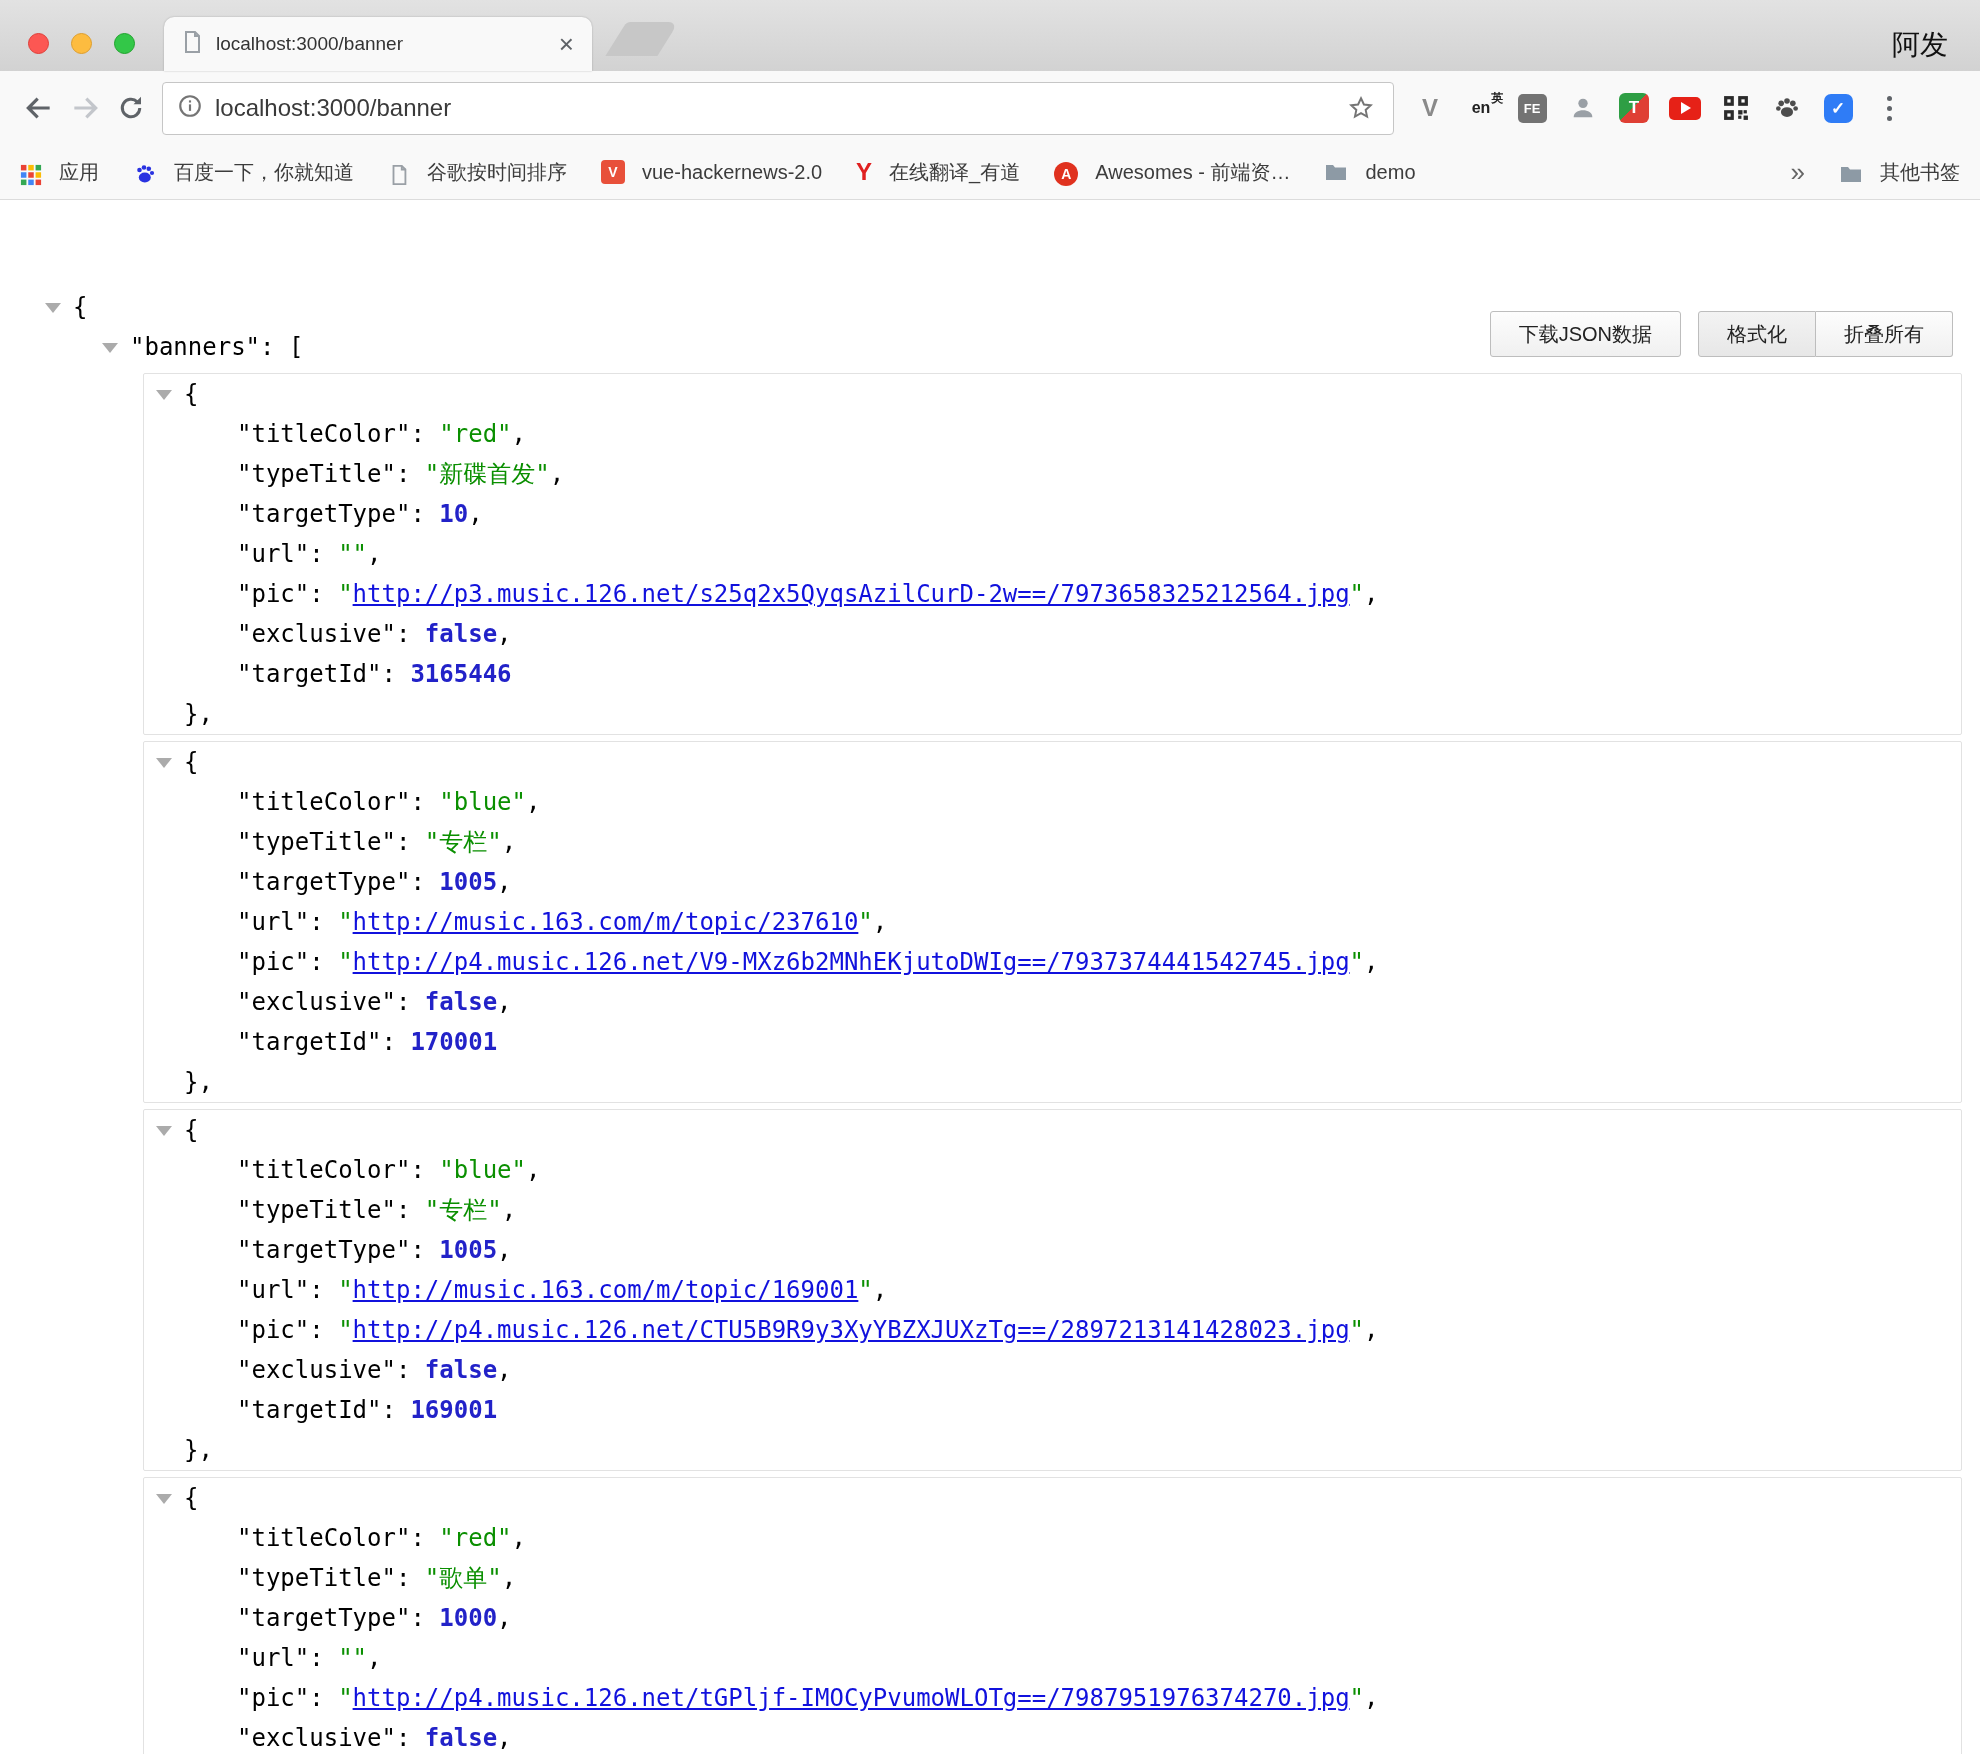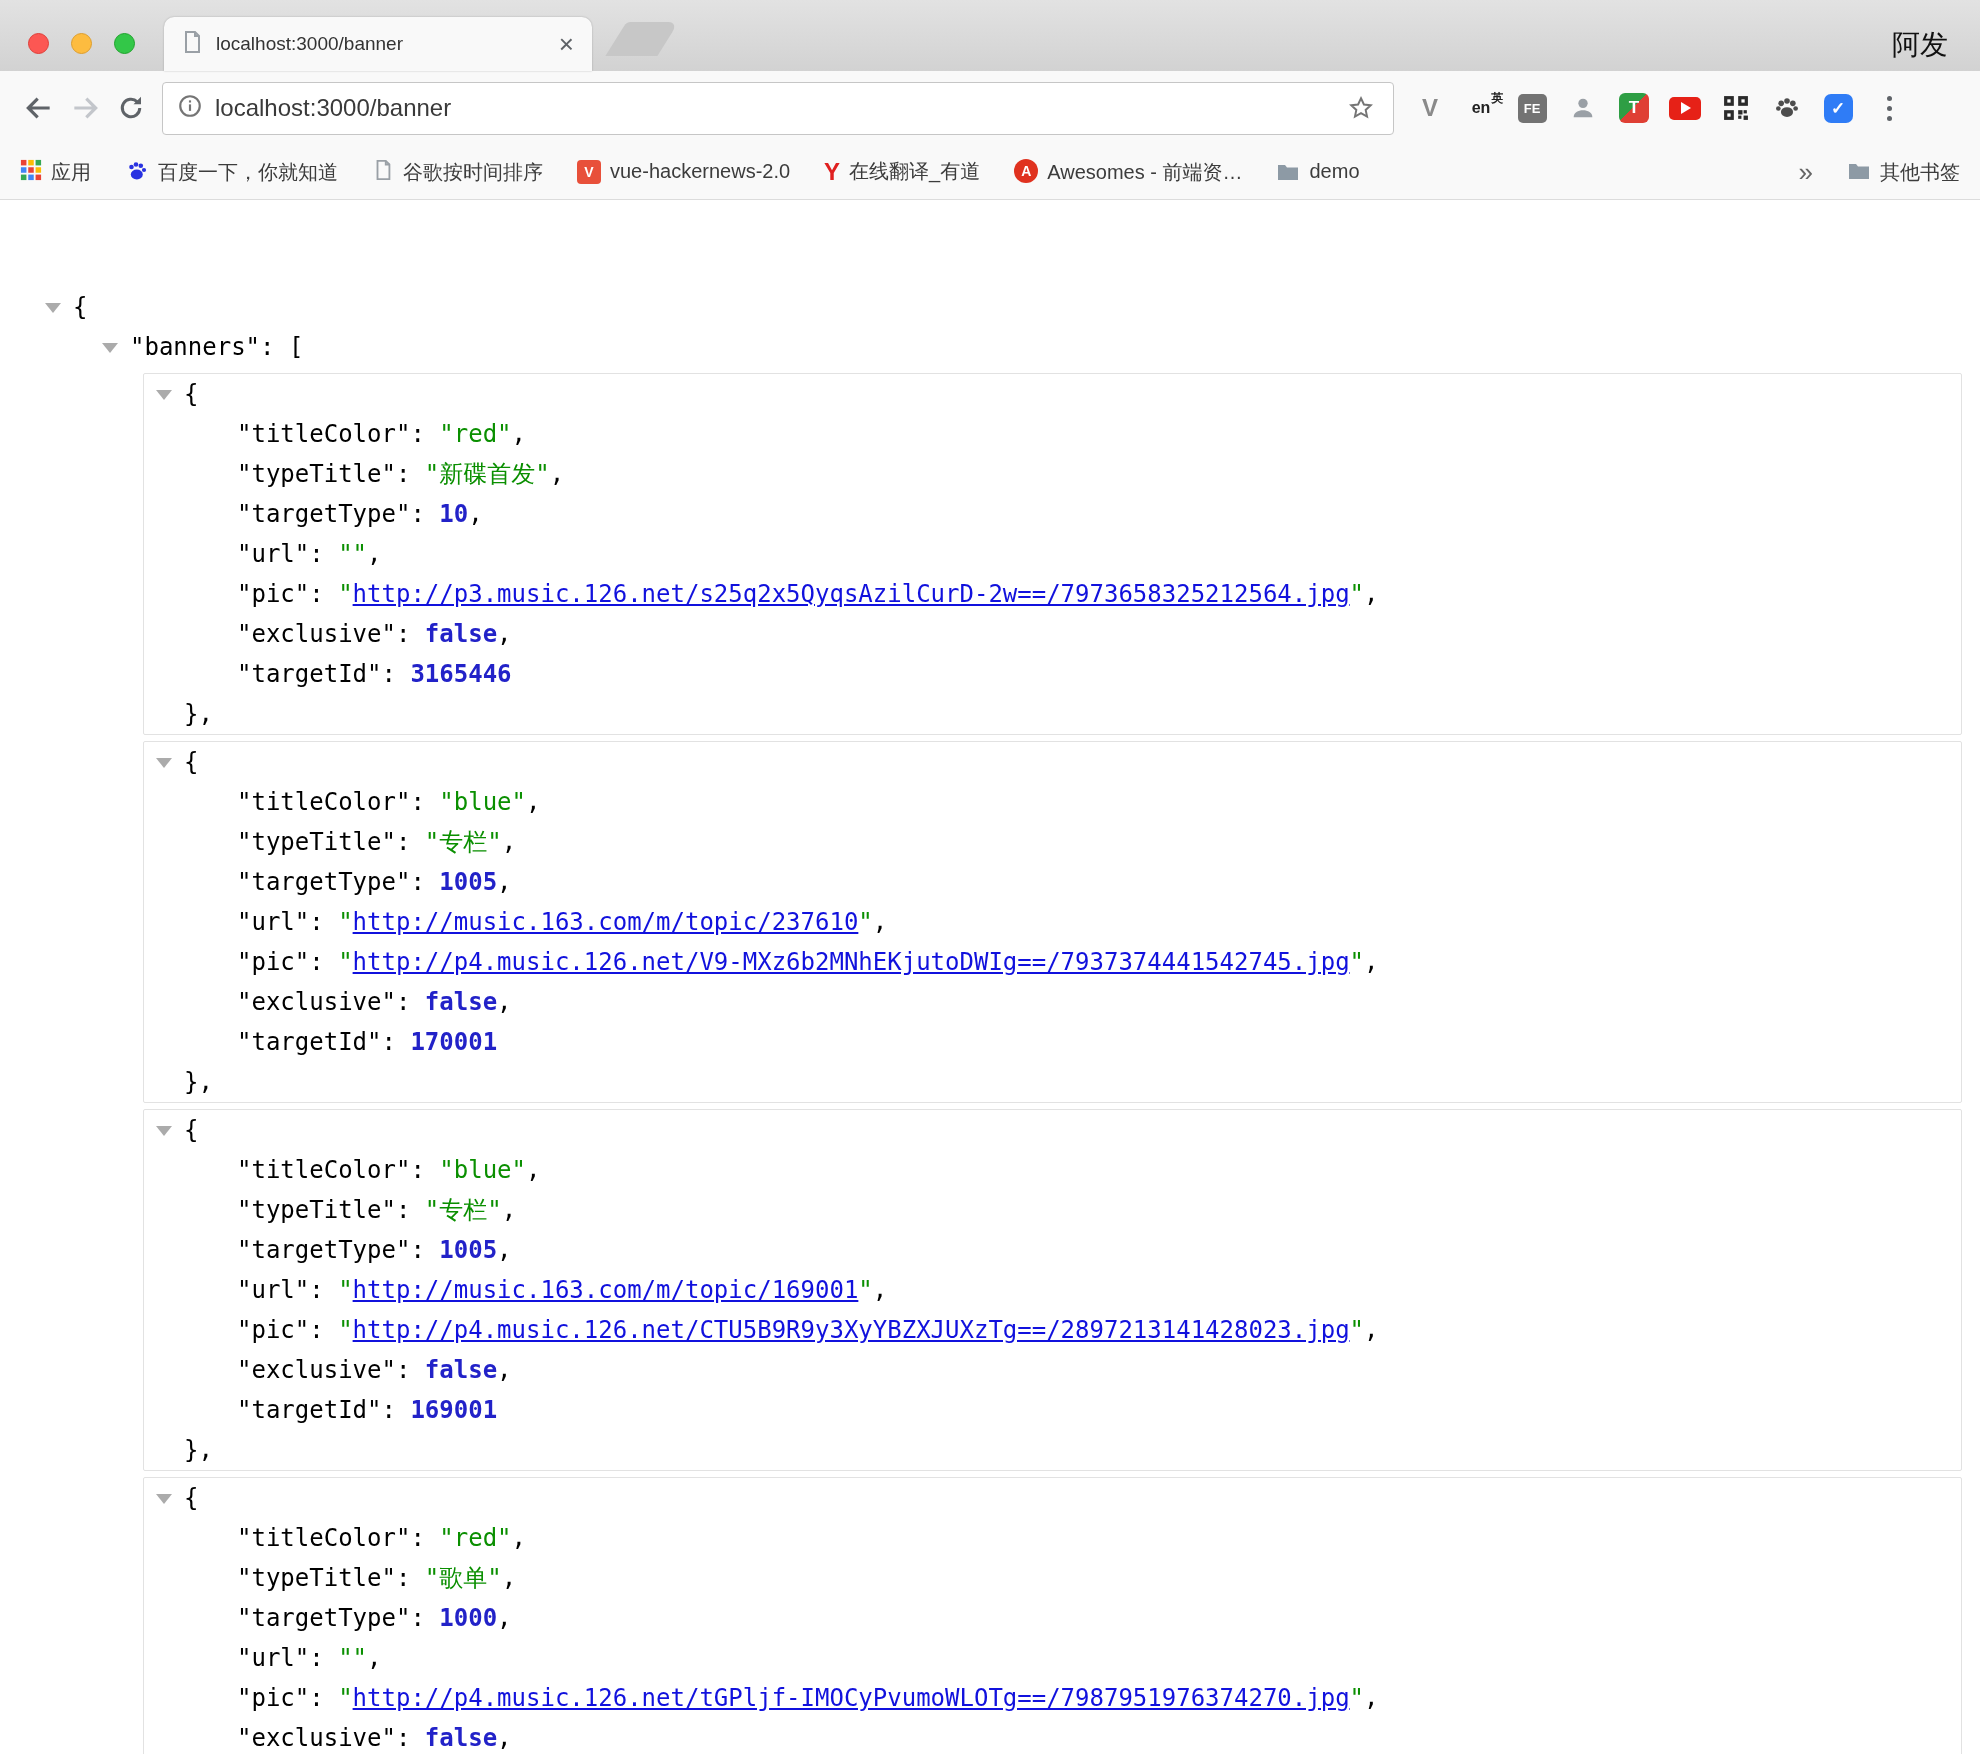--- a/index.html
+++ b/index.html
@@ -40,21 +40,21 @@
   .chip.tshield{width:30px;height:30px;border-radius:6px;font-size:17px;
      background:linear-gradient(135deg,#2e9e44 0 48%,#df3f34 48% 100%);}
   .chip.bluecheck{width:29px;height:29px;border-radius:7px;background:#2f7cf6;font-size:17px;}
   .yt{width:32px;height:23px;background:#e62117;border-radius:5px;display:grid;place-items:center;}
   .yt::after{content:"";width:0;height:0;border-left:10px solid #fff;border-top:6px solid transparent;border-bottom:6px solid transparent;margin-left:2px;}
   .menudots{display:flex;flex-direction:column;gap:5px;}
   .menudots i{width:5px;height:5px;border-radius:50%;background:#5f6368;}
   
   .bookmarks{height:55px;background:#f9f9f9;border-bottom:1px solid #dcdcdc;display:flex;align-items:center;
              padding:0 20px;gap:34px;box-sizing:border-box;}
-  .bm{display:flex;align-items:flex-start;gap:9px;cursor:pointer;flex:none;}
+  .bm{display:flex;align-items:flex-end;gap:17px;cursor:pointer;flex:none;}
   .bm-label{font-size:20px;color:#3c3c3c;white-space:nowrap;}
   .bm-chevron{margin-left:auto;font-size:26px;color:#666;cursor:pointer;}
   .chip.vhn{width:24px;height:24px;border-radius:4px;background:#e8503a;font-size:14px;}
   .chip.awe{width:24px;height:24px;border-radius:50%;background:#e0321f;font-size:14px;}
   .glyph-y{font-size:24px;font-weight:bold;color:#e02020;}
   
   .content{position:relative;height:1553px;background:#fff;}
   .actions{position:absolute;top:24px;right:27px;display:flex;align-items:center;}
   .btn{height:46px;font-size:20px;color:#222;padding:0 28px;border:1px solid #bdbdbd;
        background:linear-gradient(#fdfdfd,#f0f0f0);border-radius:3px;display:flex;align-items:center;cursor:pointer;
@@ -248,20 +248,27 @@
     <span class="bm-chevron">»</span>
     <span class="bm">
       <svg width="24" height="24" viewBox="0 0 24 24">
           <path d="M2 5h7l2 2.5h11V20H2z" fill="#8d9aa5"></path>
         </svg>
       <span class="bm-label">其他书签</span>
     </span>
   </div>
 
   <div class="content">
+    <div class="actions">
+      <button class="btn download">下载JSON数据</button>
+      <span class="group">
+        <button class="btn first">格式化</button>
+        <button class="btn last">折叠所有</button>
+      </span>
+    </div>
     <div class="json" id="json-root">
         <div class="jline lvl0"><span class="tri"></span><span class="p">{</span></div>
         <div class="jline lvl1"><span class="tri"></span><span class="k">"banners"</span><span class="p">: [</span></div>
         <div class="banner-box">
           <div class="jline open"><span class="tri"></span><span class="p">{</span></div>
           <div class="jline prop"><span class="k">"titleColor"</span><span class="p">: </span><span class="s">"red"</span><span class="p">,</span></div>
           <div class="jline prop"><span class="k">"typeTitle"</span><span class="p">: </span><span class="s">"新碟首发"</span><span class="p">,</span></div>
           <div class="jline prop"><span class="k">"targetType"</span><span class="p">: </span><span class="n">10</span><span class="p">,</span></div>
           <div class="jline prop"><span class="k">"url"</span><span class="p">: </span><span class="s">""</span><span class="p">,</span></div>
           <div class="jline prop"><span class="k">"pic"</span><span class="p">: </span><span class="s">"</span><a class="v">http://p3.music.126.net/s25q2x5QyqsAzilCurD-2w==/7973658325212564.jpg</a><span class="s">"</span><span class="p">,</span></div>

